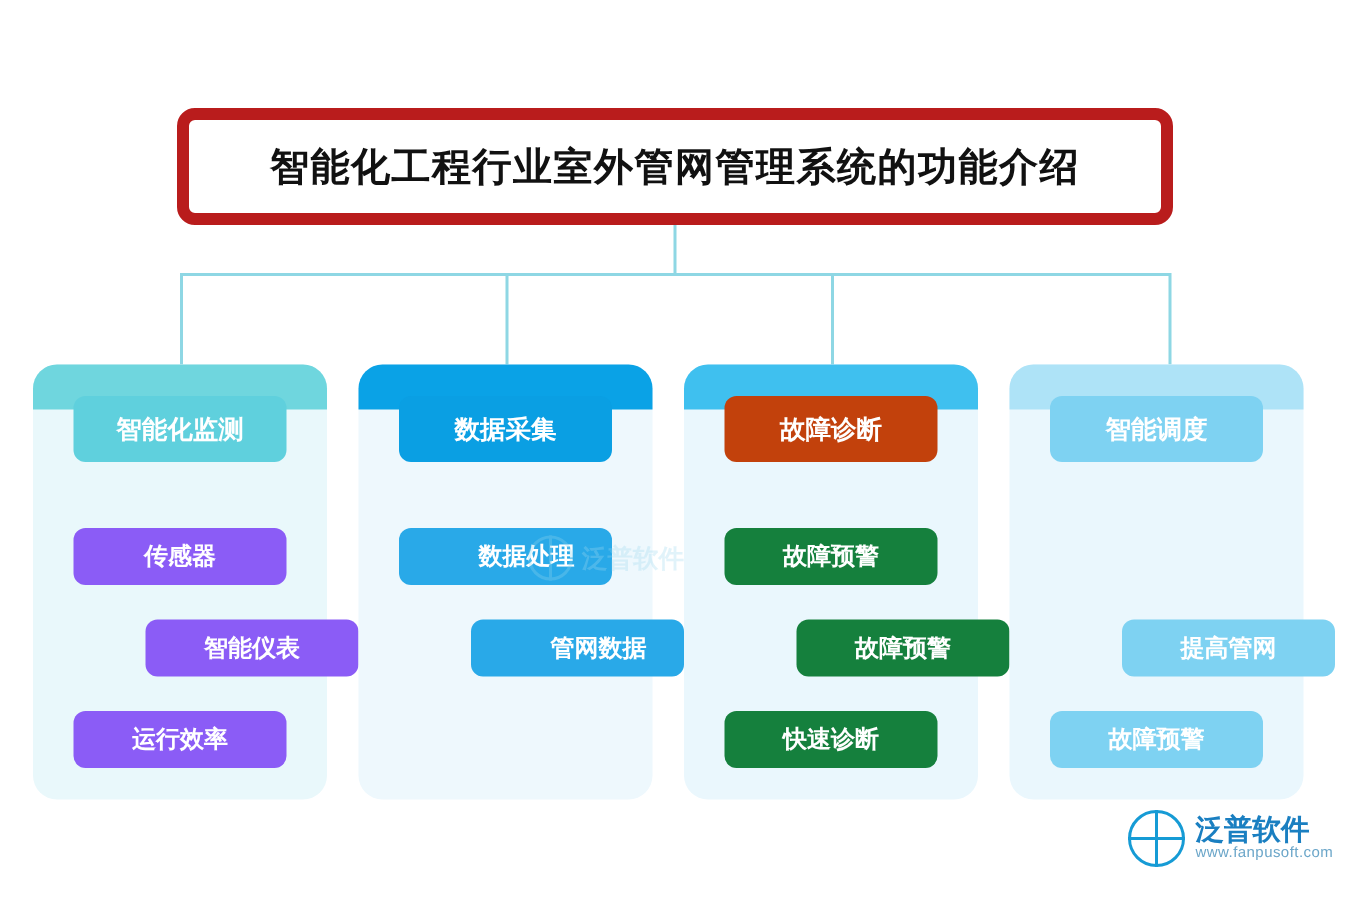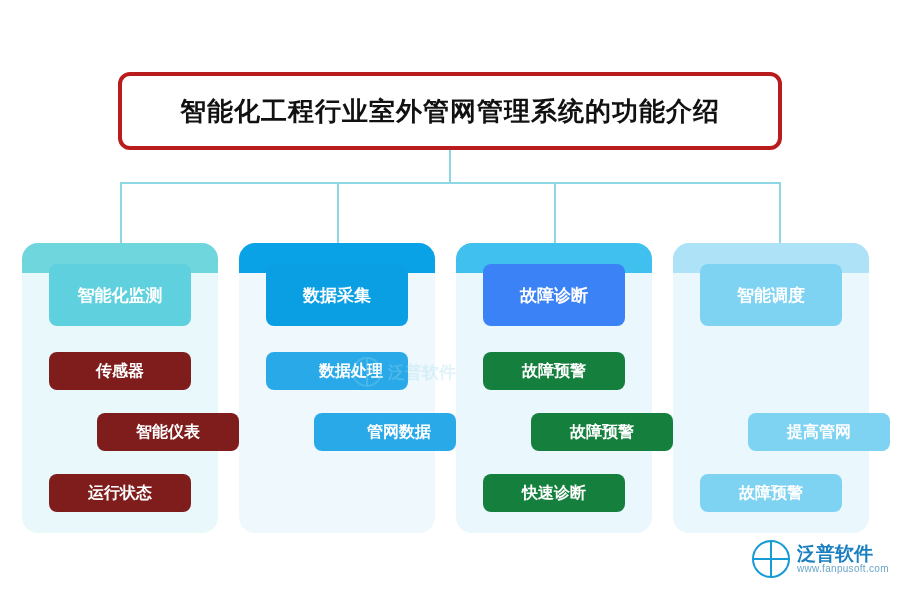--- a/index.html
+++ b/index.html
@@ -21,21 +21,21 @@
   }
 
   
   .title-box {
     position: absolute;
     left: 118px;
     top: 72px;
     width: 664px;
     height: 78px;
     box-sizing: border-box;
-    border: 4px solid #b91c1c;
+    border: 8px solid #b91c1c;
     border-radius: 12px;
     background: #ffffff;
     display: flex;
     align-items: center;
     justify-content: center;
   }
   .title-text {
     font-size: 26px;
     font-weight: bold;
     color: #111111;
@@ -79,49 +79,49 @@
   }
   .strip-1 { left: 22px;  background: #6fd6de; }
   .strip-2 { left: 239px; background: #0aa2e6; }
   .strip-3 { left: 456px; background: #3fc0ef; }
   .strip-4 { left: 673px; background: #aee3f7; }
 
   .head-chip {
     position: absolute;
     top: 264px;
     width: 142px;
-    height: 62px;
+    height: 44px;
     border-radius: 8px;
     display: flex;
     align-items: center;
     justify-content: center;
     font-size: 17px;
     font-weight: bold;
     color: #ffffff;
     box-sizing: border-box;
   }
   .head-1 { left: 49px;  background: #5fd0dd; }
   .head-2 { left: 266px; background: #0a9fe3; }
-  .head-3 { left: 483px; background: #3b82f6; }
+  .head-3 { left: 483px; background: #c2410c; }
   .head-4 { left: 700px; background: #7ed2f2; }
 
   .item-chip {
     position: absolute;
     width: 142px;
     height: 38px;
     border-radius: 8px;
     display: flex;
     align-items: center;
     justify-content: center;
     font-size: 16px;
     font-weight: bold;
     color: #ffffff;
     box-sizing: border-box;
   }
-  .col1 { left: 49px;  background: #7f1d1d; }
+  .col1 { left: 49px;  background: #8b5cf6; }
   .col2 { left: 266px; background: #29a9e8; padding-left: 28px; }
   .col3 { left: 483px; background: #15803d; }
   .col4 { left: 700px; background: #7ed2f2; }
 
   .row-a { top: 352px; }
   .row-b { top: 413px; margin-left: 48px; }
   .row-c { top: 474px; }
 
   
   .wm-center {
@@ -224,21 +224,21 @@
   <div class="conn v-stem" style="left:120px; top:182px; height:61px;"></div>
   <div class="conn v-stem" style="left:337px; top:182px; height:61px;"></div>
   <div class="conn v-stem" style="left:554px; top:182px; height:61px;"></div>
   <div class="conn v-stem" style="left:779px; top:182px; height:61px;"></div>
 
   <div class="card card-1"></div>
   <div class="card-top-strip strip-1"></div>
   <div class="head-chip head-1">智能化监测</div>
   <div class="item-chip col1 row-a">传感器</div>
   <div class="item-chip col1 row-b">智能仪表</div>
-  <div class="item-chip col1 row-c">运行状态</div>
+  <div class="item-chip col1 row-c">运行效率</div>
 
   <div class="card card-2"></div>
   <div class="card-top-strip strip-2"></div>
   <div class="head-chip head-2">数据采集</div>
   <div class="item-chip col2 row-a">数据处理</div>
   <div class="item-chip col2 row-b">管网数据</div>
 
   <div class="card card-3"></div>
   <div class="card-top-strip strip-3"></div>
   <div class="head-chip head-3">故障诊断</div>

